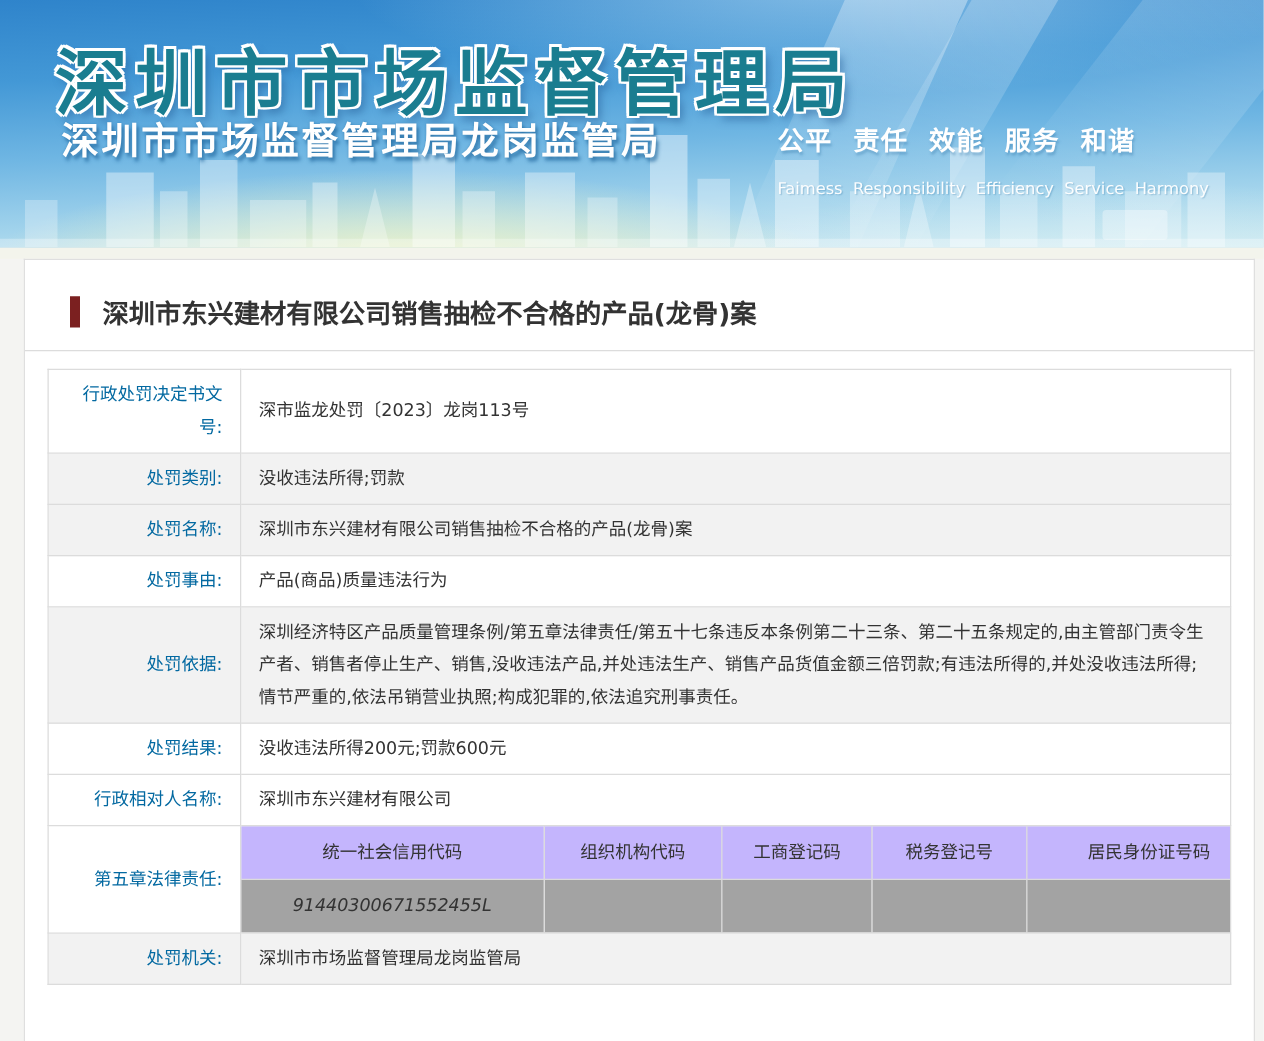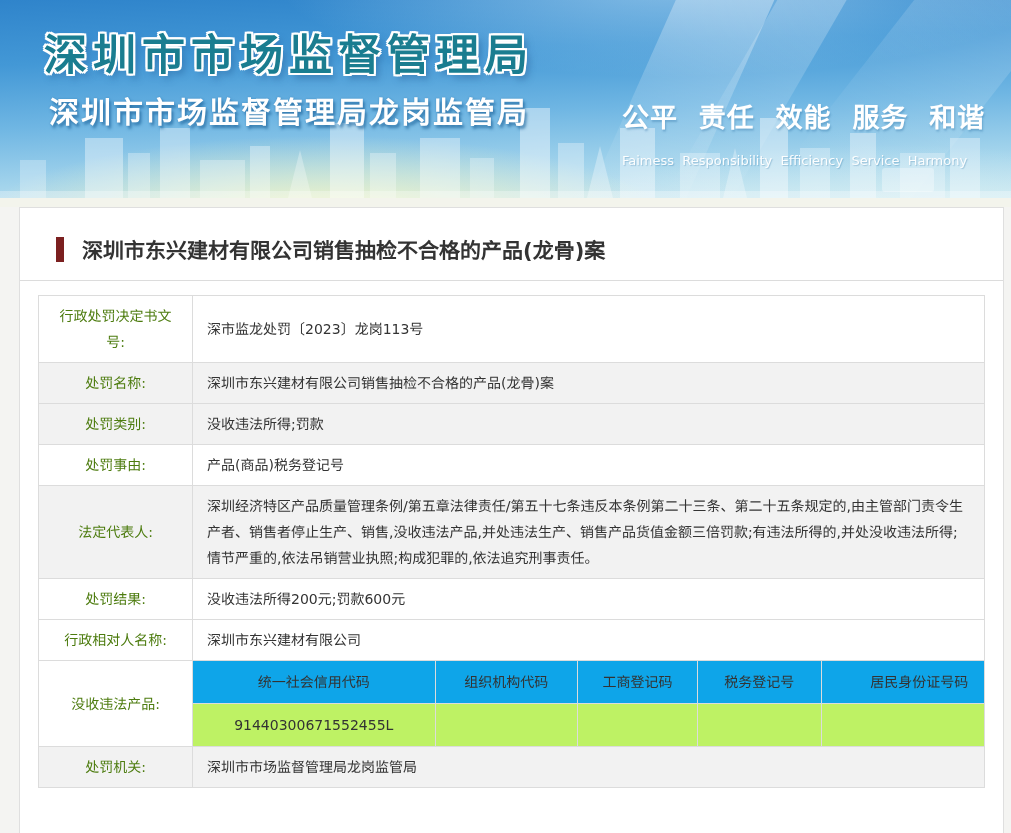--- a/index.html
+++ b/index.html
@@ -26,38 +26,38 @@
     pointer-events: none;
   }
   .beam.b1 { left: 640px; transform: rotate(24deg); }
   .beam.b2 { left: 730px; width: 60px; transform: rotate(30deg); opacity: .7; }
   .beam.b3 { left: 860px; width: 120px; transform: rotate(38deg); opacity: .5; }
 
   .skyline { position: absolute; left: 0; bottom: 0; width: 1011px; height: 100px; }
 
   .org-name {
     position: absolute; left: 44px; top: 20px;
-    font-size: 43px; font-weight: bold; letter-spacing: 6px;
+    font-size: 58px; font-weight: bold; letter-spacing: 6px;
     color: #1a7d90;
     text-shadow:
       -2px -2px 0 #fff, 2px -2px 0 #fff, -2px 2px 0 #fff, 2px 2px 0 #fff,
       0 -2px 0 #fff, 0 2px 0 #fff, -2px 0 0 #fff, 2px 0 0 #fff,
       4px 5px 7px rgba(35,90,145,0.55);
     white-space: nowrap;
   }
   .banner-subtitle {
     position: absolute; left: 49px; top: 88px;
     font-size: 30px; font-weight: bold; letter-spacing: 2px;
     color: #ffffff;
     text-shadow: 2px 3px 3px rgba(25,95,150,0.65), 0 0 2px rgba(25,95,150,0.4);
     white-space: nowrap;
   }
   .slogan-box { position: absolute; left: 622px; top: 96px; text-align: left; }
   .slogan-cn {
-    font-size: 27px; font-weight: bold; color: #fff; letter-spacing: 1px;
+    font-size: 21px; font-weight: bold; color: #fff; letter-spacing: 1px;
     text-shadow: 1px 2px 2px rgba(40,110,160,0.35);
     white-space: pre;
   }
   .slogan-en {
     margin-top: 18px; font-size: 13px; color: rgba(255,255,255,0.95);
     text-shadow: 1px 1px 1px rgba(40,110,160,0.3);
     white-space: pre;
   }
   .banner-strip { width: 1011px; height: 9px; background: #f3f4ec; }
 
@@ -81,31 +81,31 @@
     margin: 14px 18px 30px 18px; width: 947px;
     border-collapse: collapse; table-layout: fixed;
     font-size: 14px; color: #333;
   }
   table.info-table > tbody > tr > td {
     border: 1px solid #dcdcdc;
     padding: 7px 14px; line-height: 26px;
     vertical-align: middle;
     word-break: break-all;
   }
-  td.lbl { width: 154px; text-align: center; color: #4d7c0f; }
+  td.lbl { width: 154px; text-align: right; color: #0369a1; }
   tr.shaded > td { background: #f2f2f2; }
   td.codes-cell { padding: 0 !important; }
 
   table.codes-table { width: 100%; border-collapse: collapse; table-layout: fixed; }
   table.codes-table td {
     border: 1px solid #dcdcdc; text-align: center;
     padding: 8px 6px; line-height: 26px; word-break: break-all;
   }
-  table.codes-table tr:first-child td { border-top: none; background: #0ea5e9; }
-  table.codes-table tr:last-child td { border-bottom: none; background: #bef264; }
+  table.codes-table tr:first-child td { border-top: none; background: #c4b5fd; }
+  table.codes-table tr:last-child td { border-bottom: none; background: #a3a3a3; font-style: italic; }
   table.codes-table td:first-child { border-left: none; }
   table.codes-table td:last-child { border-right: none; padding-left: 39px; }
   .cw1 { width: 30.6%; } .cw2 { width: 18%; } .cw3 { width: 15.2%; }
   .cw4 { width: 15.6%; margin-left: 44px; } .cw5 { width: 20.6%; }
 </style>
 </head>
 <body>
 
 <div class="banner">
   <div class="beam b1"></div>
@@ -155,46 +155,46 @@
     <h1 class="case-title">深圳市东兴建材有限公司销售抽检不合格的产品(龙骨)案</h1>
   </div>
 
   <table class="info-table">
     <tbody>
       <tr>
         <td class="lbl">行政处罚决定书文号:</td>
         <td>深市监龙处罚〔2023〕龙岗113号</td>
       </tr>
       <tr class="shaded">
+        <td class="lbl">处罚类别:</td>
+        <td>没收违法所得;罚款</td>
+      </tr>
+      <tr class="shaded">
         <td class="lbl">处罚名称:</td>
         <td>深圳市东兴建材有限公司销售抽检不合格的产品(龙骨)案</td>
       </tr>
-      <tr class="shaded">
-        <td class="lbl">处罚类别:</td>
-        <td>没收违法所得;罚款</td>
-      </tr>
       <tr>
         <td class="lbl">处罚事由:</td>
-        <td>产品(商品)税务登记号</td>
-      </tr>
-      <tr class="shaded">
-        <td class="lbl">法定代表人:</td>
+        <td>产品(商品)质量违法行为</td>
+      </tr>
+      <tr class="shaded">
+        <td class="lbl">处罚依据:</td>
         <td>深圳经济特区产品质量管理条例/第五章法律责任/第五十七条违反本条例第二十三条、第二十五条规定的,由主管部门责令生产者、销售者停止生产、销售,没收违法产品,并处违法生产、销售产品货值金额三倍罚款;有违法所得的,并处没收违法所得;情节严重的,依法吊销营业执照;构成犯罪的,依法追究刑事责任。</td>
       </tr>
       <tr>
         <td class="lbl">处罚结果:</td>
         <td>没收违法所得200元;罚款600元</td>
       </tr>
       <tr>
         <td class="lbl">行政相对人名称:</td>
         <td>深圳市东兴建材有限公司</td>
       </tr>
 
       <tr>
-        <td class="lbl">没收违法产品:</td>
+        <td class="lbl">第五章法律责任:</td>
         <td class="codes-cell">
           <table class="codes-table">
             <tbody>
               <tr>
                 <td class="cw1">统一社会信用代码</td>
                 <td class="cw2">组织机构代码</td>
                 <td class="cw3">工商登记码</td>
                 <td class="cw4">税务登记号</td>
                 <td class="cw5">居民身份证号码</td>
               </tr>

